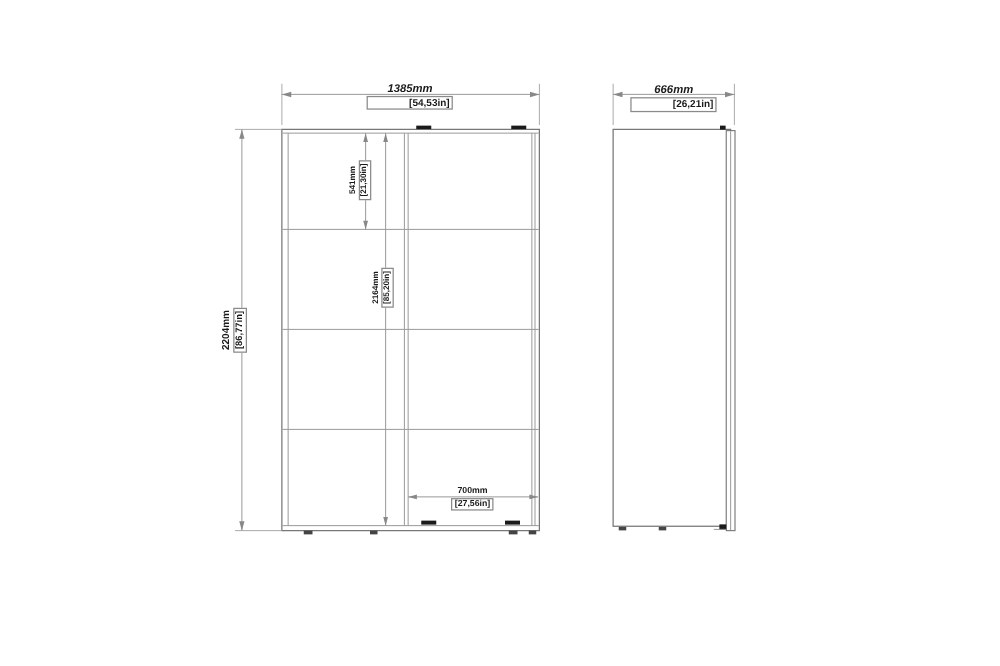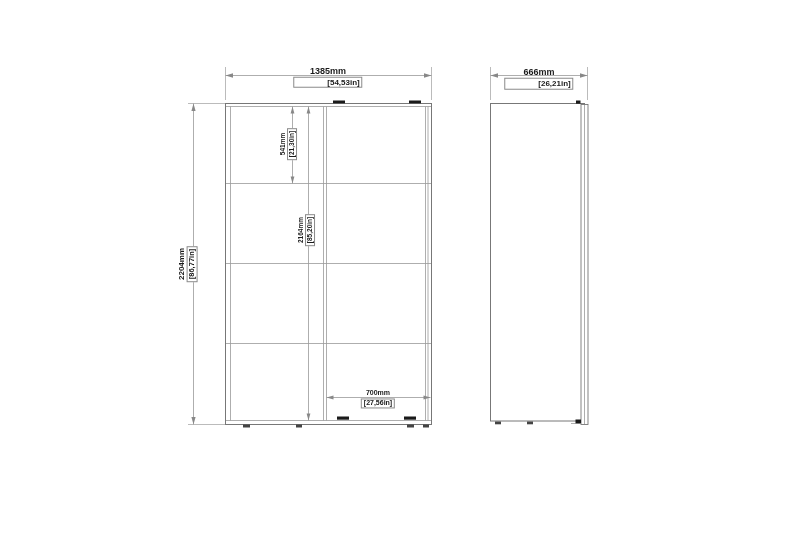--- a/index.html
+++ b/index.html
@@ -5,21 +5,21 @@
   html,body{margin:0;padding:0;background:#fff;}
   .canvas{position:relative;width:800px;height:533px;background:#ffffff;overflow:hidden;
           font-family:"Liberation Sans",sans-serif;}
   .drawing-svg{position:absolute;left:0;top:0;}
   .dim-label{position:absolute;display:flex;flex-direction:column;align-items:center;
              gap:1px;transform:translate(-50%,-50%);color:#1a1a1a;text-align:center;
              white-space:nowrap;line-height:1.15;z-index:2;}
   .dim-label.rot{transform:translate(-50%,-50%) rotate(-90deg);}
   .mm{font-weight:700;}
   .inbox{font-weight:700;border:1px solid #8a8a8a;background:#fff;padding:0 2px;}
-  .sz-lg .mm{font-size:9px;}   .sz-lg .inbox{font-size:8px;padding-left:33px;}
+  .sz-lg .mm{font-size:9px;font-style:italic;}   .sz-lg .inbox{font-size:8px;padding-left:33px;}
   .sz-md .mm{font-size:8px;}   .sz-md .inbox{font-size:7.5px;}
   .sz-sm .mm{font-size:6.5px;} .sz-sm .inbox{font-size:6.5px;}
   .sz-xs .mm{font-size:7px;}   .sz-xs .inbox{font-size:7px;}
 </style>
 </head>
 <body>
 
 <div class="canvas">
 
   <svg class="drawing-svg" width="800" height="533" viewBox="0 0 800 533">

